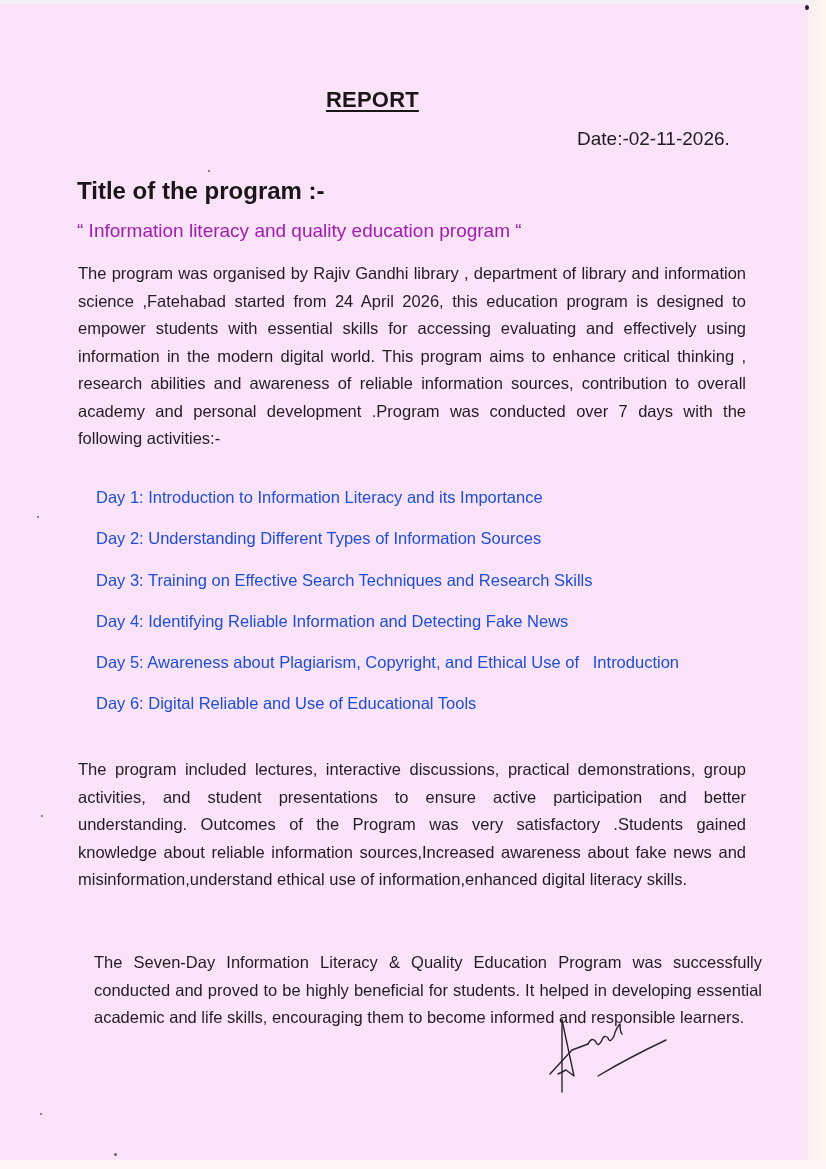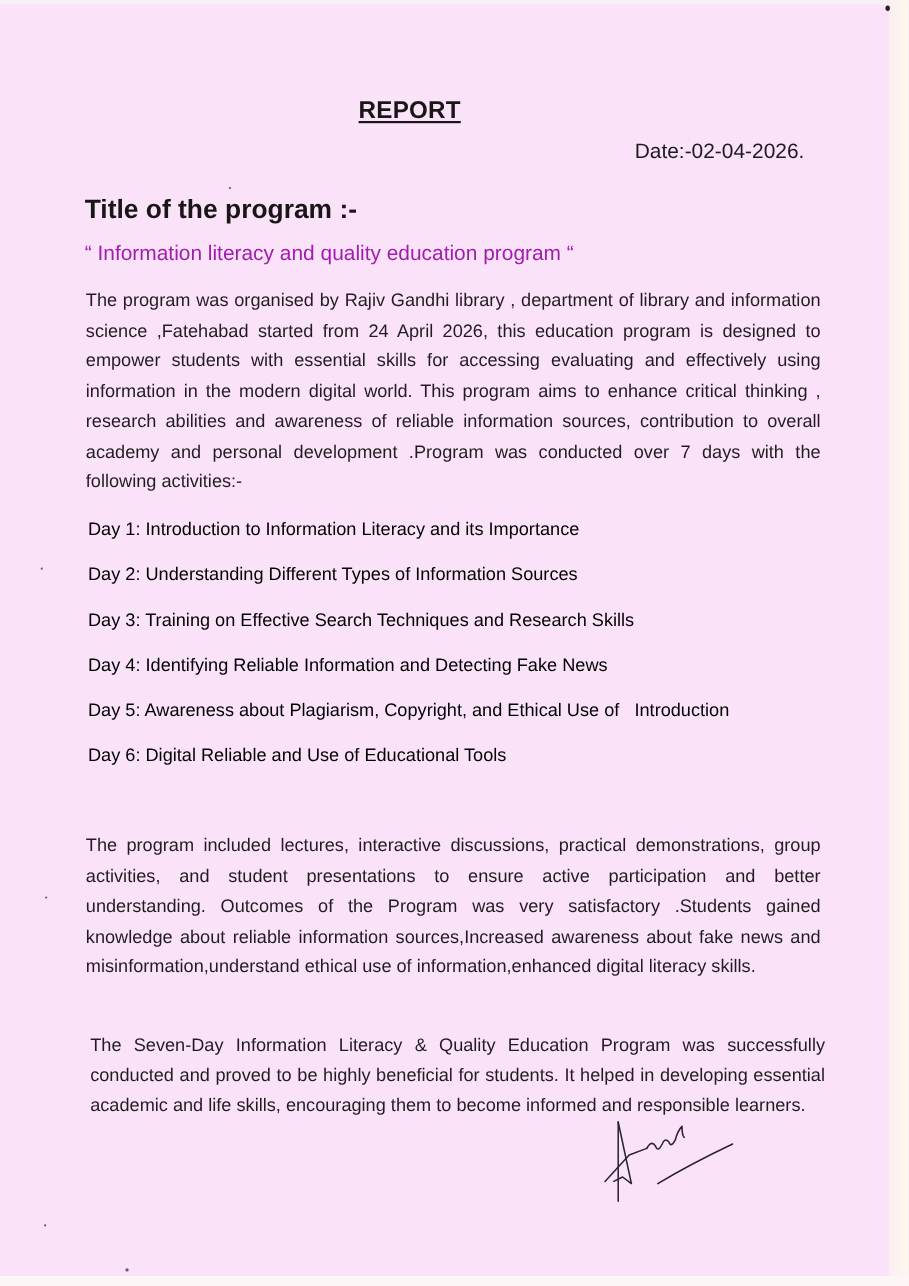--- a/index.html
+++ b/index.html
@@ -89,25 +89,25 @@
       text-align-last: left;
       color: #221c22;
     }
     .para-intro { top: 260px; }
     .para-methods { top: 756px; }
     .para-conclusion { top: 933px; }
     .activities {
       position: absolute;
       left: 80px;
       top: 467px;
-      margin: 0;
+      margin: 16px;
       padding: 0;
       list-style: none;
       font-size: 16.5px;
-      color: #000000;
+      color: #1d4ed8;
     }
     .activities li {
       height: 41.3px;
       line-height: 28px;
       white-space: pre;
     }
     .signature {
       position: absolute;
       left: 548px;
       top: 1016px;
@@ -124,39 +124,39 @@
 <div class="bottom-edge"></div>
 
 <span class="speck" style="left:805px;top:5px;background:#222;width:4px;height:5px;"></span>
 <span class="speck" style="left:40px;top:1113px;width:2px;height:2px;"></span>
 <span class="speck" style="left:114px;top:1153px;"></span>
 <span class="speck" style="left:208px;top:170px;width:2px;height:2px;"></span>
 <span class="speck" style="left:37px;top:516px;width:2px;height:2px;"></span>
 <span class="speck" style="left:41px;top:815px;width:2px;height:2px;"></span>
 
 <div class="report-title">REPORT</div>
-<div class="date">Date:-02-04-2026.</div>
+<div class="date">Date:-02-11-2026.</div>
 
 <div class="section-heading">Title of the program :-</div>
 <div class="program-title">“ Information literacy and quality education program “</div>
 
 <p class="para para-intro" style="margin:0;">The program was organised by Rajiv Gandhi library , department of library and information science ,Fatehabad started from 24 April 2026, this education program is designed to empower students with essential skills for accessing evaluating and effectively using information in the modern digital world. This program aims to enhance critical thinking , research abilities and awareness of reliable information sources, contribution to overall academy and personal development .Program was conducted over 7 days with the following activities:-</p>
 
 <ul class="activities">
   <li>Day 1: Introduction to Information Literacy and its Importance</li>
   <li>Day 2: Understanding Different Types of Information Sources</li>
   <li>Day 3: Training on Effective Search Techniques and Research Skills</li>
   <li>Day 4: Identifying Reliable Information and Detecting Fake News</li>
   <li>Day 5: Awareness about Plagiarism, Copyright, and Ethical Use of   Introduction</li>
   <li>Day 6: Digital Reliable and Use of Educational Tools</li>
 </ul>
 
 <p class="para para-methods" style="margin:0;">The program included lectures, interactive discussions, practical demonstrations, group activities, and student presentations to ensure active participation and better understanding. Outcomes of the Program was very satisfactory .Students gained knowledge about reliable information sources,Increased awareness about fake news and misinformation,understand ethical use of information,enhanced digital literacy skills.</p>
 
-<p class="para para-conclusion" style="margin:4px;">The Seven-Day Information Literacy &amp; Quality Education Program was successfully conducted and proved to be highly beneficial for students. It helped in developing essential academic and life skills, encouraging them to become informed and responsible learners.</p>
+<p class="para para-conclusion" style="margin:16px;">The Seven-Day Information Literacy &amp; Quality Education Program was successfully conducted and proved to be highly beneficial for students. It helped in developing essential academic and life skills, encouraging them to become informed and responsible learners.</p>
 
 <svg class="signature" viewBox="0 0 130 80">
   <g fill="none" stroke="#2a2430" stroke-width="1.4" stroke-linecap="round" stroke-linejoin="round">
     <path d="M14 4 L26 60 L18 54 L10 58"></path>
     <path d="M14 4 L14 76"></path>
     <path d="M2 58 L24 34 L40 28"></path>
     <path d="M40 28 q4 -8 8 -2 q2 6 6 -2 q2 -6 6 -2 q2 6 6 -2 q2 -8 6 -12 q0 8 2 10"></path>
     <path d="M50 60 Q80 42 118 24"></path>
   </g>
 </svg>

